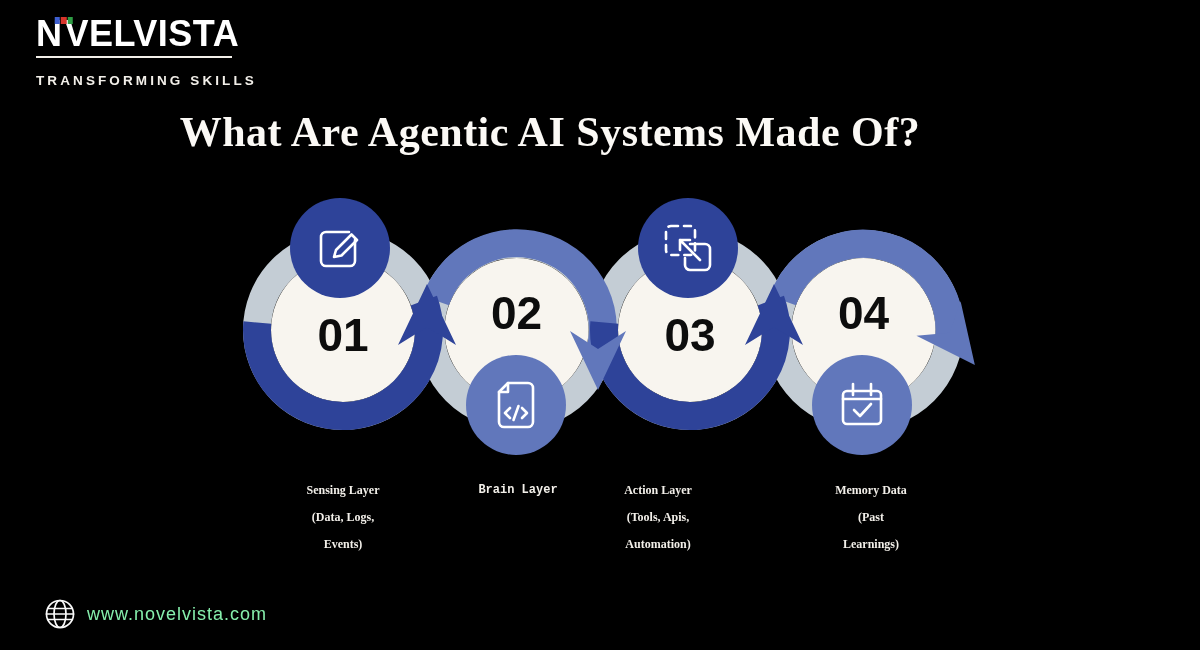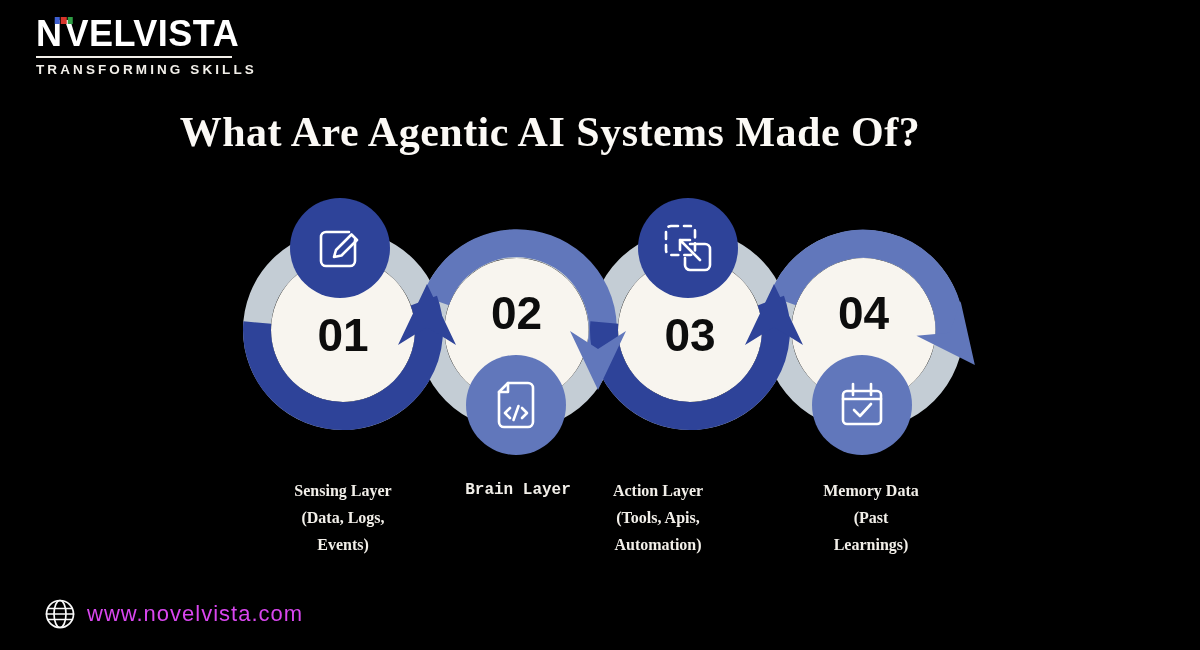--- a/index.html
+++ b/index.html
@@ -12,40 +12,40 @@
   .logo-word{font-size:36px;font-weight:900;letter-spacing:.5px;line-height:1;color:#fff;}
   .medal{position:relative;width:27px;height:27px;border-radius:50%;margin:0 1px 1px 1px;
          background:radial-gradient(circle at 35% 32%,#ffe47a 0%,#f6b51e 55%,#d68f10 100%);
          box-shadow:inset 0 0 0 2px rgba(214,143,16,.55);}
   .ribbon{position:absolute;top:-7px;left:50%;transform:translateX(-50%);display:flex;gap:1px;}
   .ribbon i{display:block;width:5.5px;height:6.5px;}
   .ribbon i:nth-child(1){background:#3e5fd0;}
   .ribbon i:nth-child(2){background:#d7352b;}
   .ribbon i:nth-child(3){background:#2e9e44;}
   .logo-rule{height:2px;background:#f2efe9;margin-top:4px;width:196px;}
-  .logo-tagline{margin-top:4px;font-size:13.5px;font-weight:700;letter-spacing:3.1px;color:#f2efe9;white-space:nowrap;}
+  .logo-tagline{margin-top:15px;font-size:13.5px;font-weight:700;letter-spacing:3.1px;color:#f2efe9;white-space:nowrap;}
 
   
   .title{position:absolute;left:0;top:108px;width:1100px;text-align:center;
          font-family:"Liberation Serif",serif;font-weight:700;font-size:42px;
          letter-spacing:.5px;color:#fbf9f5;}
 
   
   .flow{position:absolute;left:235px;top:170px;}
 
   
   .step-label{position:absolute;top:477px;width:220px;text-align:center;
-              font-family:"Liberation Serif",serif;font-size:16px;font-weight:600;
+              font-family:"Liberation Serif",serif;font-size:12px;font-weight:600;
               color:#f2efe9;line-height:27px;}
   .step-label span{display:block;}
   .lb1{left:233px;} .lb2{left:408px;font-family:Liberation Mono, monospace;} .lb3{left:548px;} .lb4{left:761px;}
 
   
   .footer{position:absolute;left:44px;top:598px;display:flex;align-items:center;gap:11px;color:#fafafa;}
-  .footer-text{font-size:22px;letter-spacing:1px;color:#d946ef;}
+  .footer-text{font-size:18px;letter-spacing:1px;color:#86efac;}
 </style>
 </head>
 <body>
 
 <div class="stage">
 
   <div class="logo">
     <div class="logo-row">
       <span class="logo-word">N</span>
       <span class="medal">

